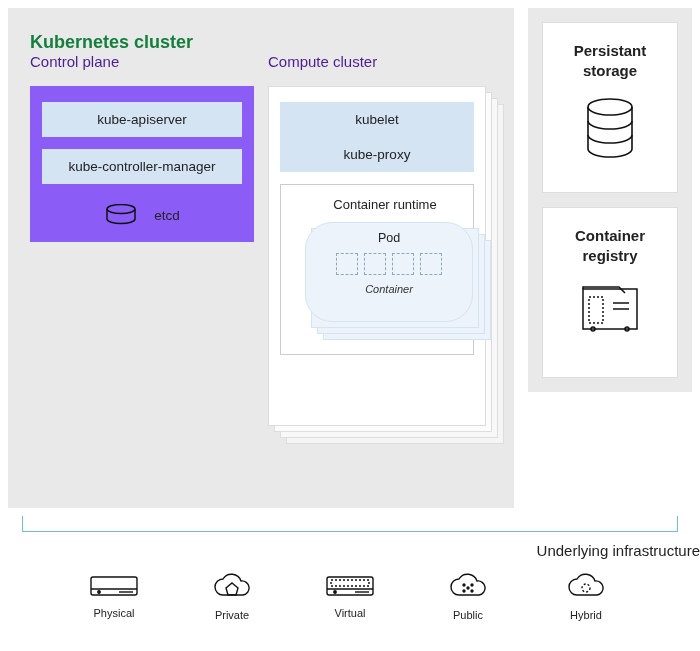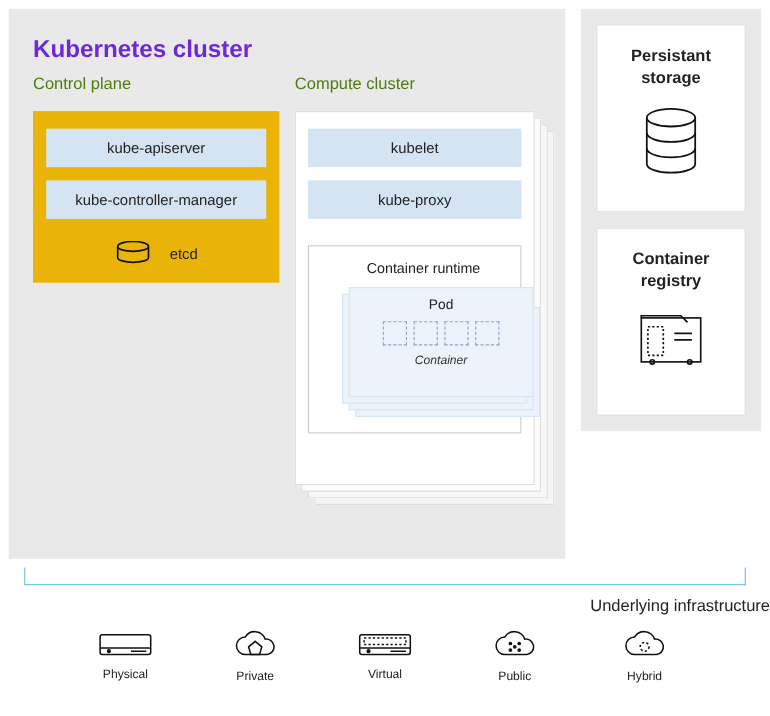--- a/index.html
+++ b/index.html
@@ -16,35 +16,34 @@
     padding: 8px;
   }
   .cluster {
     background: #e9e9e9;
     padding: 24px 22px 26px 22px;
     width: 513px;
     height: 500px;
     position: relative;
   }
   .cluster-title {
-    font-size: 22px;
+    font-size: 18px;
     font-weight: 700;
-    color: #6d28d9;
-    margin-bottom: 10px;
+    color: #15803d;
   }
   .cols { display: flex; gap: 14px; }
   .col { width: 224px; }
   .col-title {
     font-size: 15px;
     font-weight: 400;
-    color: #4d7c0f;
+    color: #4c1d95;
     margin-bottom: 16px;
   }
   .panel-white {
-    background: #eab308;
+    background: #8b5cf6;
     padding: 16px 12px;
     display: flex;
     flex-direction: column;
     gap: 12px;
   }
   .chip {
     background: #d5e4f3;
     color: #222;
     text-align: center;
     font-size: 13.5px;
@@ -62,21 +61,21 @@
   .stack-card {
     position: absolute;
     background: #fff;
     box-shadow: 0 0 0 1px #ddd inset;
     width: 218px;
     height: 340px;
   }
   .stack-card.s3 { left: 18px; top: 18px; background:#f5f5f5; }
   .stack-card.s2 { left: 12px; top: 12px; background:#f8f8f8; }
   .stack-card.s1 { left: 6px;  top: 6px;  background:#fcfcfc; }
-  .stack-card.s0 { left: 0;    top: 0;    padding: 16px 12px; display:flex; flex-direction:column; gap:12px; z-index:4; position:relative;}
+  .stack-card.s0 { left: 0;    top: 0;    padding: 16px 12px; display:flex; flex-direction:column; z-index:4; position:relative;}
   .runtime-box {
     border: 1px solid #ccc;
     padding: 12px 8px 12px 24px;
     margin-top: 12px;
     background: #fff;
     position: relative;
   }
   .runtime-title {
     font-size: 13px;
     text-align: center;
@@ -87,21 +86,21 @@
   .pod-card {
     position: absolute;
     width: 168px;
     border: 1px solid #d5e4f3;
     background: #ecf3fa;
     height: 100px;
   }
   .pod-card.p3 { left: 18px; top: 18px; }
   .pod-card.p2 { left: 12px; top: 12px; }
   .pod-card.p1 { left: 6px;  top: 6px;  }
-  .pod-card.p0 { left: 12px; top: 0; padding: 8px 6px; z-index:4; }
+  .pod-card.p0 { left: 0; top: 0; padding: 8px 6px; z-index:4;border-radius:27px; }
   .pod-title { font-size: 12.5px; text-align:center; margin-bottom:8px; color:#222;}
   .container-row { display:flex; justify-content:center; gap:6px; }
   .c-box {
     width:22px; height:22px;
     border:1px dashed #8fa8c2;
   }
   .containers-label { font-size: 11px; text-align:center; font-style: italic; color:#333; margin-top:8px;}
   .side-card {
     background: #fff;
     border:1px solid #dedede;

